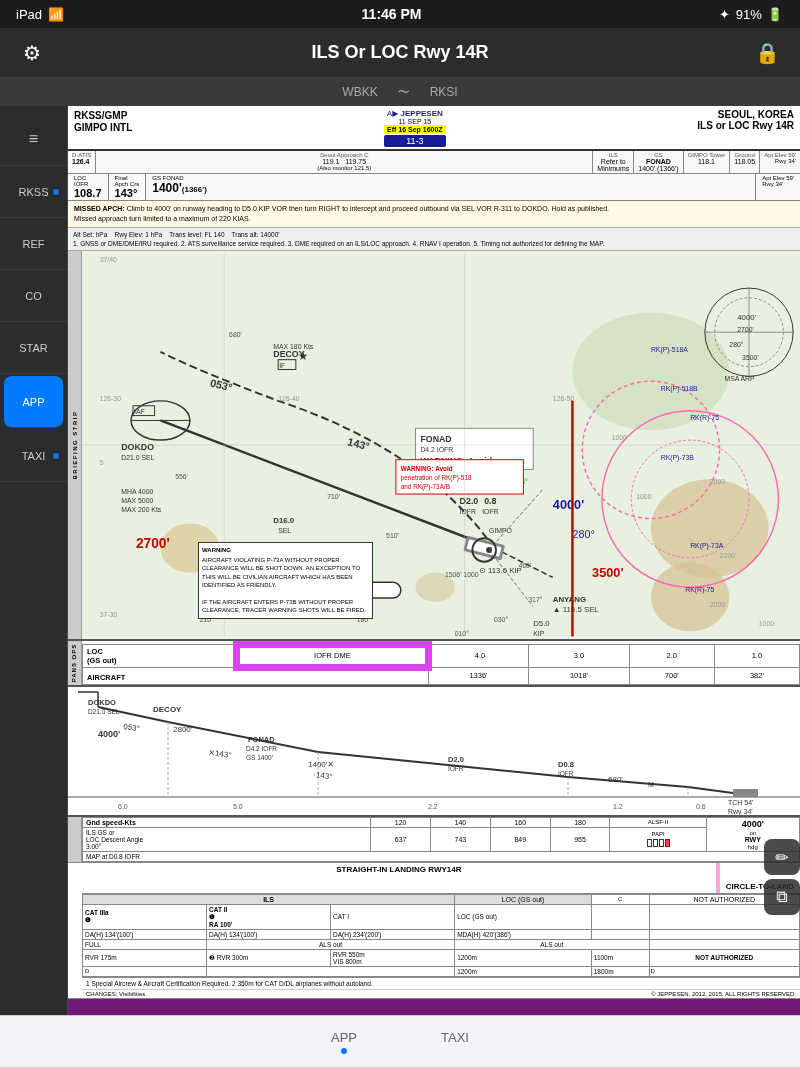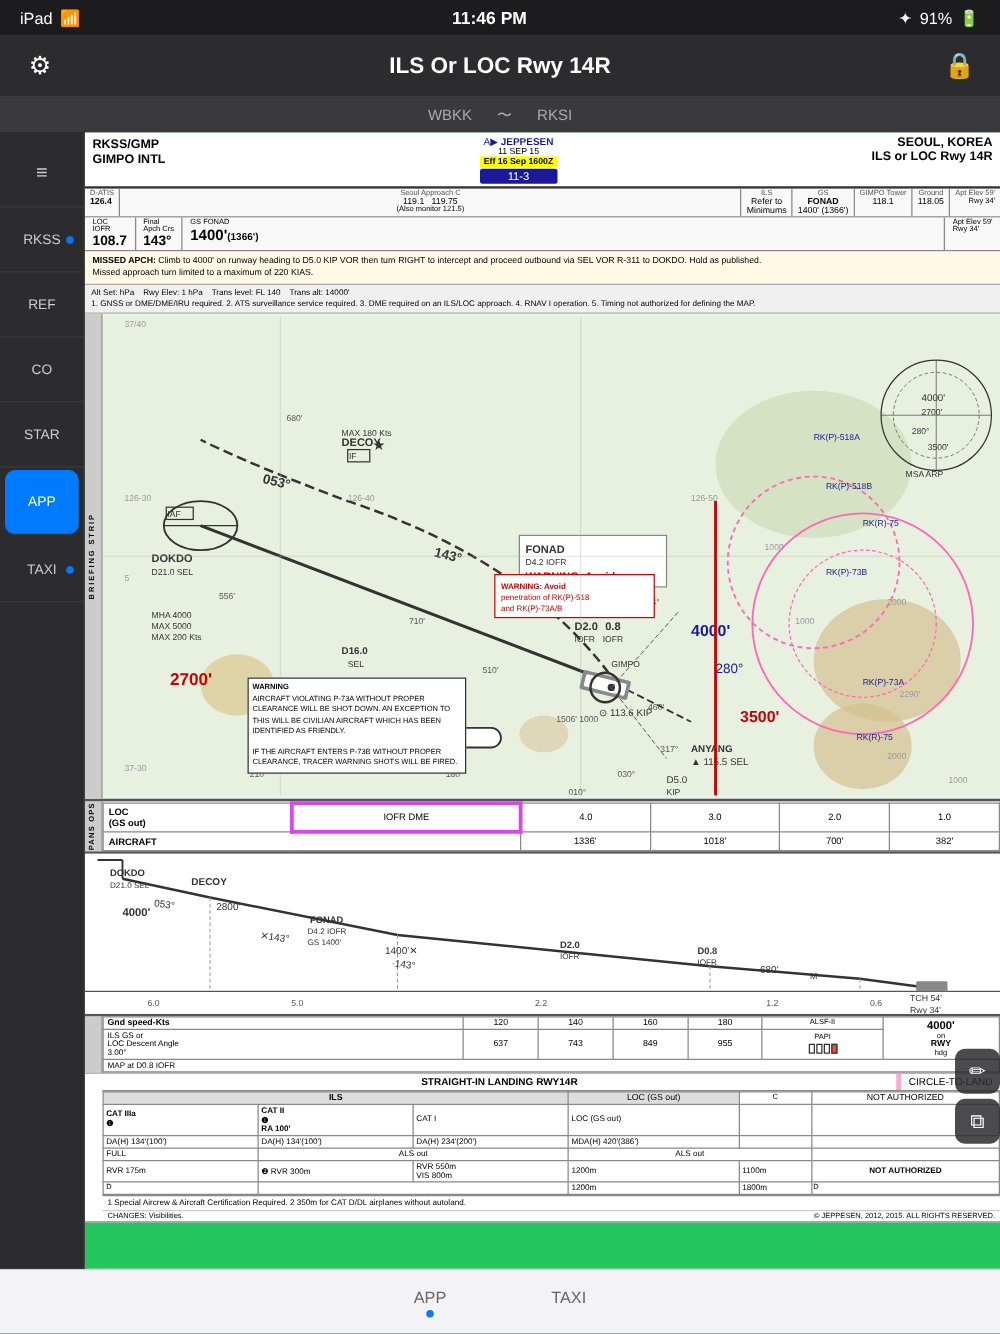--- a/index.html
+++ b/index.html
@@ -127,21 +127,21 @@
       flex: 1;
       background: #f5f0e8;
       position: relative;
       overflow: hidden;
     }
 
     
     .chart-container {
       width: 100%;
       height: 100%;
-      background: #22c55e;
+      background: #701a75;
       position: relative;
       font-family: Arial, Helvetica, sans-serif;
     }
 
     
     .plan-view {
       position: relative;
       height: 390px;
       background: #e8f4e8;
       overflow: hidden;
@@ -523,21 +523,21 @@
       </div>
 
       <div style="background:white; border-bottom:2px solid #555; display:flex; font-size:7px;">
         <div style="width:14px; background:#ccc; border-right:1px solid #999; display:flex; align-items:center; justify-content:center;">
           <div style="transform:rotate(-90deg); white-space:nowrap; font-size:6px; font-weight:bold; letter-spacing:1px;">PANS OPS</div>
         </div>
         <table style="flex:1; border-collapse:collapse; font-size:7.5px;">
           <tbody>
               <tr>
             <td style="border:1px solid #888; padding:2px 4px; font-weight:bold;">LOC<br>(GS out)</td>
-            <td style="border:3px solid #d946ef; padding:2px 4px; text-align:center;">IOFR DME</td>
+            <td style="border:7px solid #d946ef; padding:2px 4px; text-align:center;">IOFR DME</td>
             <td style="border:1px solid #888; padding:2px 4px; text-align:center;">4.0</td>
             <td style="border:1px solid #888; padding:2px 4px; text-align:center;">3.0</td>
             <td style="border:1px solid #888; padding:2px 4px; text-align:center;">2.0</td>
             <td style="border:1px solid #888; padding:2px 4px; text-align:center;">1.0</td>
           </tr>
           <tr>
             <td colspan="2" style="border:1px solid #888; padding:2px 4px; font-weight:bold;">AIRCRAFT</td>
             <td style="border:1px solid #888; padding:2px 4px; text-align:center;">1336'</td>
             <td style="border:1px solid #888; padding:2px 4px; text-align:center;">1018'</td>
             <td style="border:1px solid #888; padding:2px 4px; text-align:center;">700'</td>
@@ -649,21 +649,21 @@
           </tbody>
             </table>
         </div>
       </div>
 
       <div style="background:white; border-bottom:1px solid #888;">
         <div style="width:14px; float:left; height:100%; background:#ccc; border-right:1px solid #999;"></div>
         <div style="margin-left:14px;">
           <div style="display:flex; border-bottom:1px solid #888;">
             <div style="flex:1; text-align:center; font-weight:bold; font-size:8px; padding:2px; border-right:4px solid #f9a8d4;">STRAIGHT-IN LANDING RWY14R</div>
-            <div style="flex:0 0 auto; padding:2px 6px; font-weight:normal; font-size:8px;">CIRCLE-TO-LAND</div>
+            <div style="flex:0 0 auto; padding:2px 6px; font-weight:bold; font-size:8px;margin-top:17px;">CIRCLE-TO-LAND</div>
           </div>
           <table style="width:100%; border-collapse:collapse; font-size:7px;">
             <tbody>
                 <tr>
               <td colspan="3" style="border:1px solid #888; padding:1px; text-align:center; background:#ddd; font-weight:bold;">ILS</td>
               <td style="border:1px solid #888; padding:1px; text-align:center; background:#ddd;">LOC (GS out)</td>
               <td style="border:1px solid #888; padding:1px; text-align:center; font-size:6px;">C</td>
               <td style="border:1px solid #888; padding:1px; text-align:center;">NOT AUTHORIZED</td>
             </tr>
             <tr>

